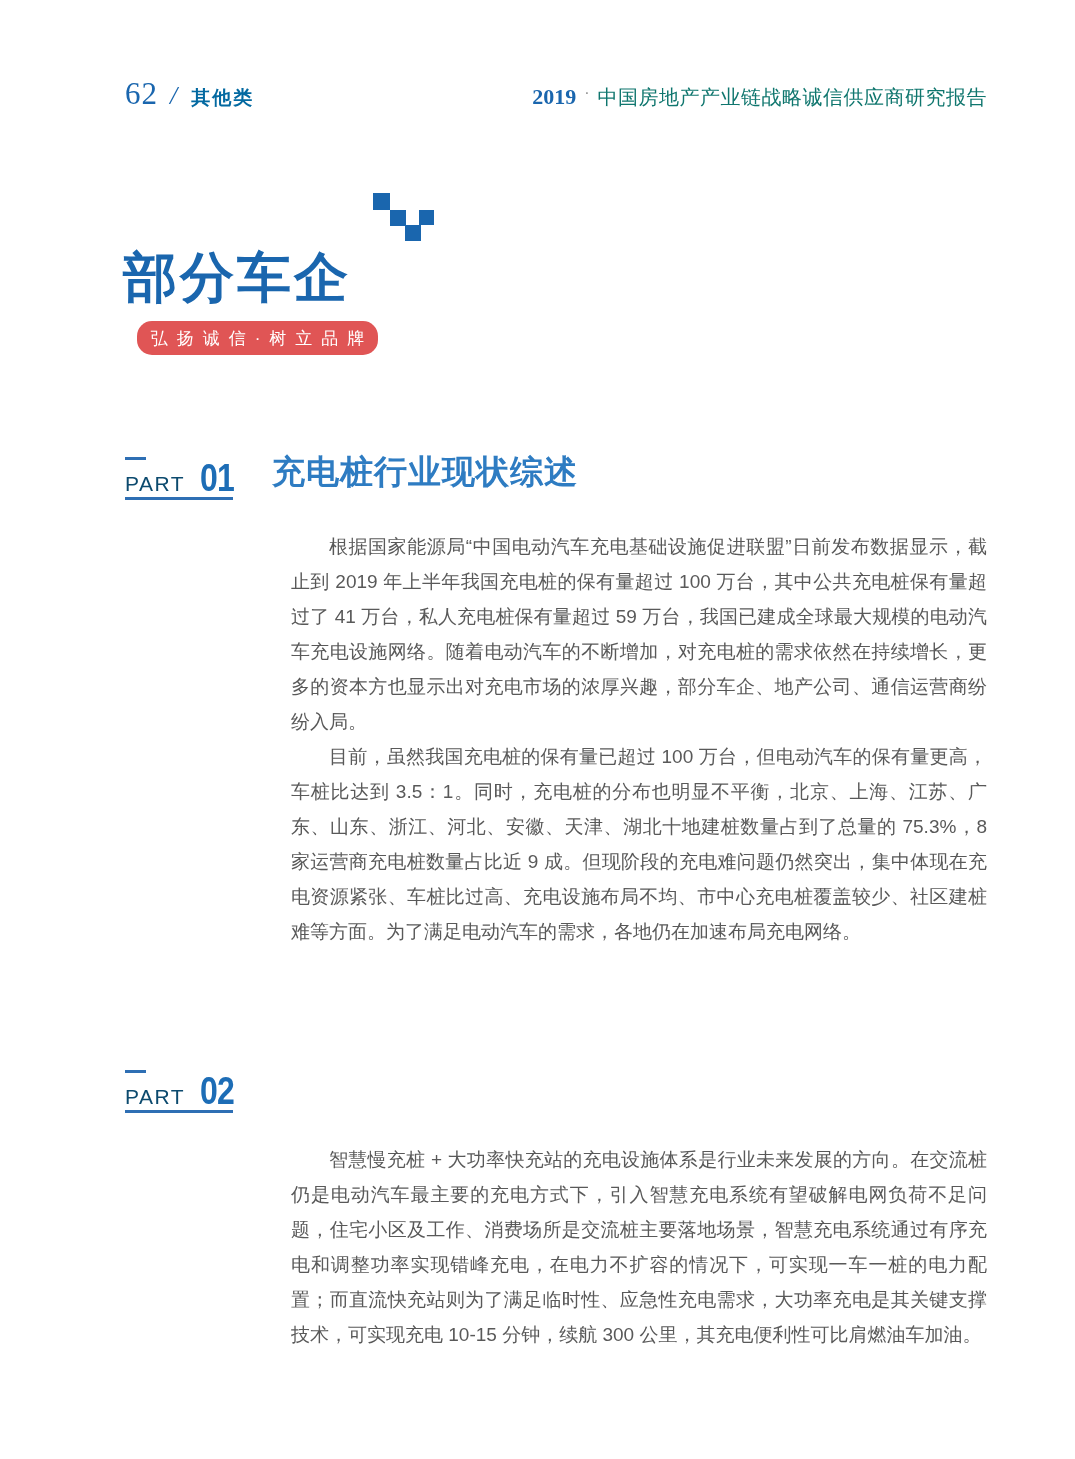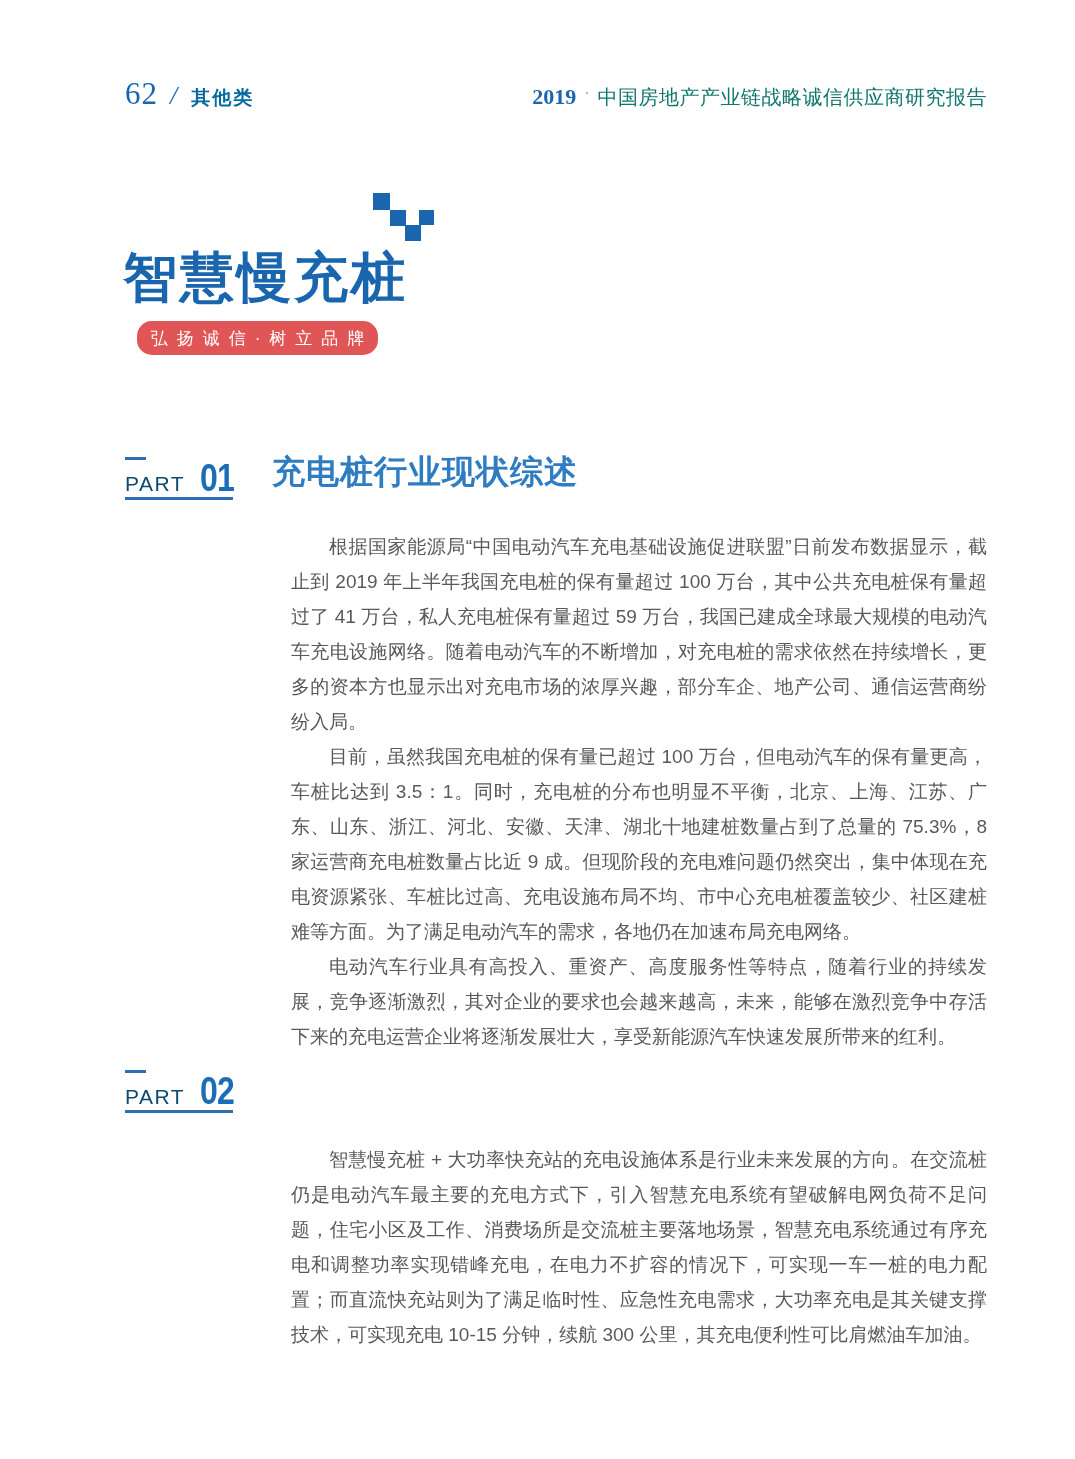--- a/index.html
+++ b/index.html
@@ -123,38 +123,37 @@
     </div>
   </div>
 
   <div class="logo">
     <div class="sq sq1"></div>
     <div class="sq sq2"></div>
     <div class="sq sq3"></div>
     <div class="sq sq4"></div>
   </div>
 
-  <div class="banner-title">智慧慢充桩</div>
+  <div class="banner-title">部分车企</div>
   <div class="banner-badge">
     <span>弘扬诚信·树立品牌</span>
   </div>
 
   <div class="part-block" style="top:457px;">
     <div class="part-overline"></div>
     <div class="part-row">
       <span class="part-word">PART</span>
       <span class="part-num">01</span>
     </div>
     <div class="part-underline"></div>
   </div>
   <h2 class="section-heading" style="top:451px;">充电桩行业现状综述</h2>
   <div class="body-copy" style="top:529px;">
     <p>根据国家能源局“中国电动汽车充电基础设施促进联盟”日前发布数据显示，截止到 2019 年上半年我国充电桩的保有量超过 100 万台，其中公共充电桩保有量超过了 41 万台，私人充电桩保有量超过 59 万台，我国已建成全球最大规模的电动汽车充电设施网络。随着电动汽车的不断增加，对充电桩的需求依然在持续增长，更多的资本方也显示出对充电市场的浓厚兴趣，部分车企、地产公司、通信运营商纷纷入局。</p>
     <p>目前，虽然我国充电桩的保有量已超过 100 万台，但电动汽车的保有量更高，车桩比达到 3.5：1。同时，充电桩的分布也明显不平衡，北京、上海、江苏、广东、山东、浙江、河北、安徽、天津、湖北十地建桩数量占到了总量的 75.3%，8 家运营商充电桩数量占比近 9 成。但现阶段的充电难问题仍然突出，集中体现在充电资源紧张、车桩比过高、充电设施布局不均、市中心充电桩覆盖较少、社区建桩难等方面。为了满足电动汽车的需求，各地仍在加速布局充电网络。</p>
-    <p>电动汽车行业具有高投入、重资产、高度服务性等特点，随着行业的持续发展，竞争逐渐激烈，其对企业的要求也会越来越高，未来，能够在激烈竞争中存活下来的充电运营企业将逐渐发展壮大，享受新能源汽车快速发展所带来的红利。</p>
   </div>
 
   <div class="part-block" style="top:1070px;">
     <div class="part-overline"></div>
     <div class="part-row">
       <span class="part-word">PART</span>
       <span class="part-num">02</span>
     </div>
     <div class="part-underline"></div>
   </div>

